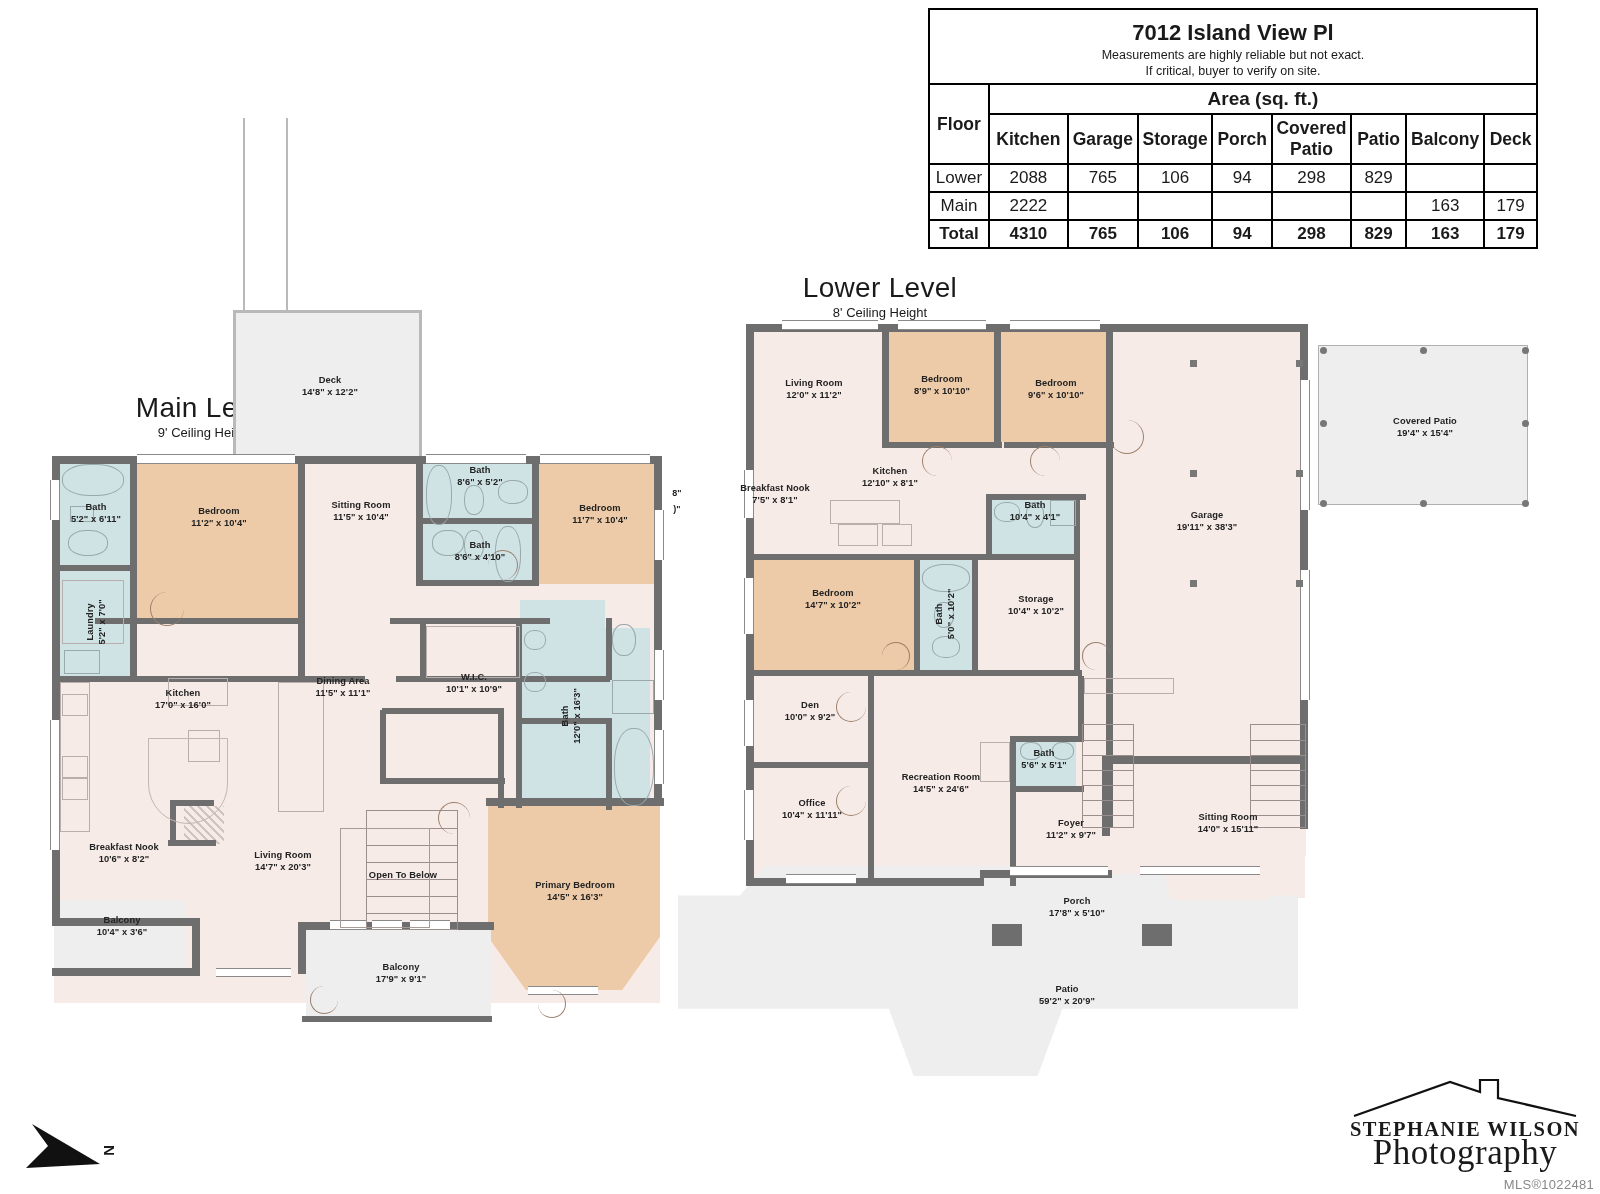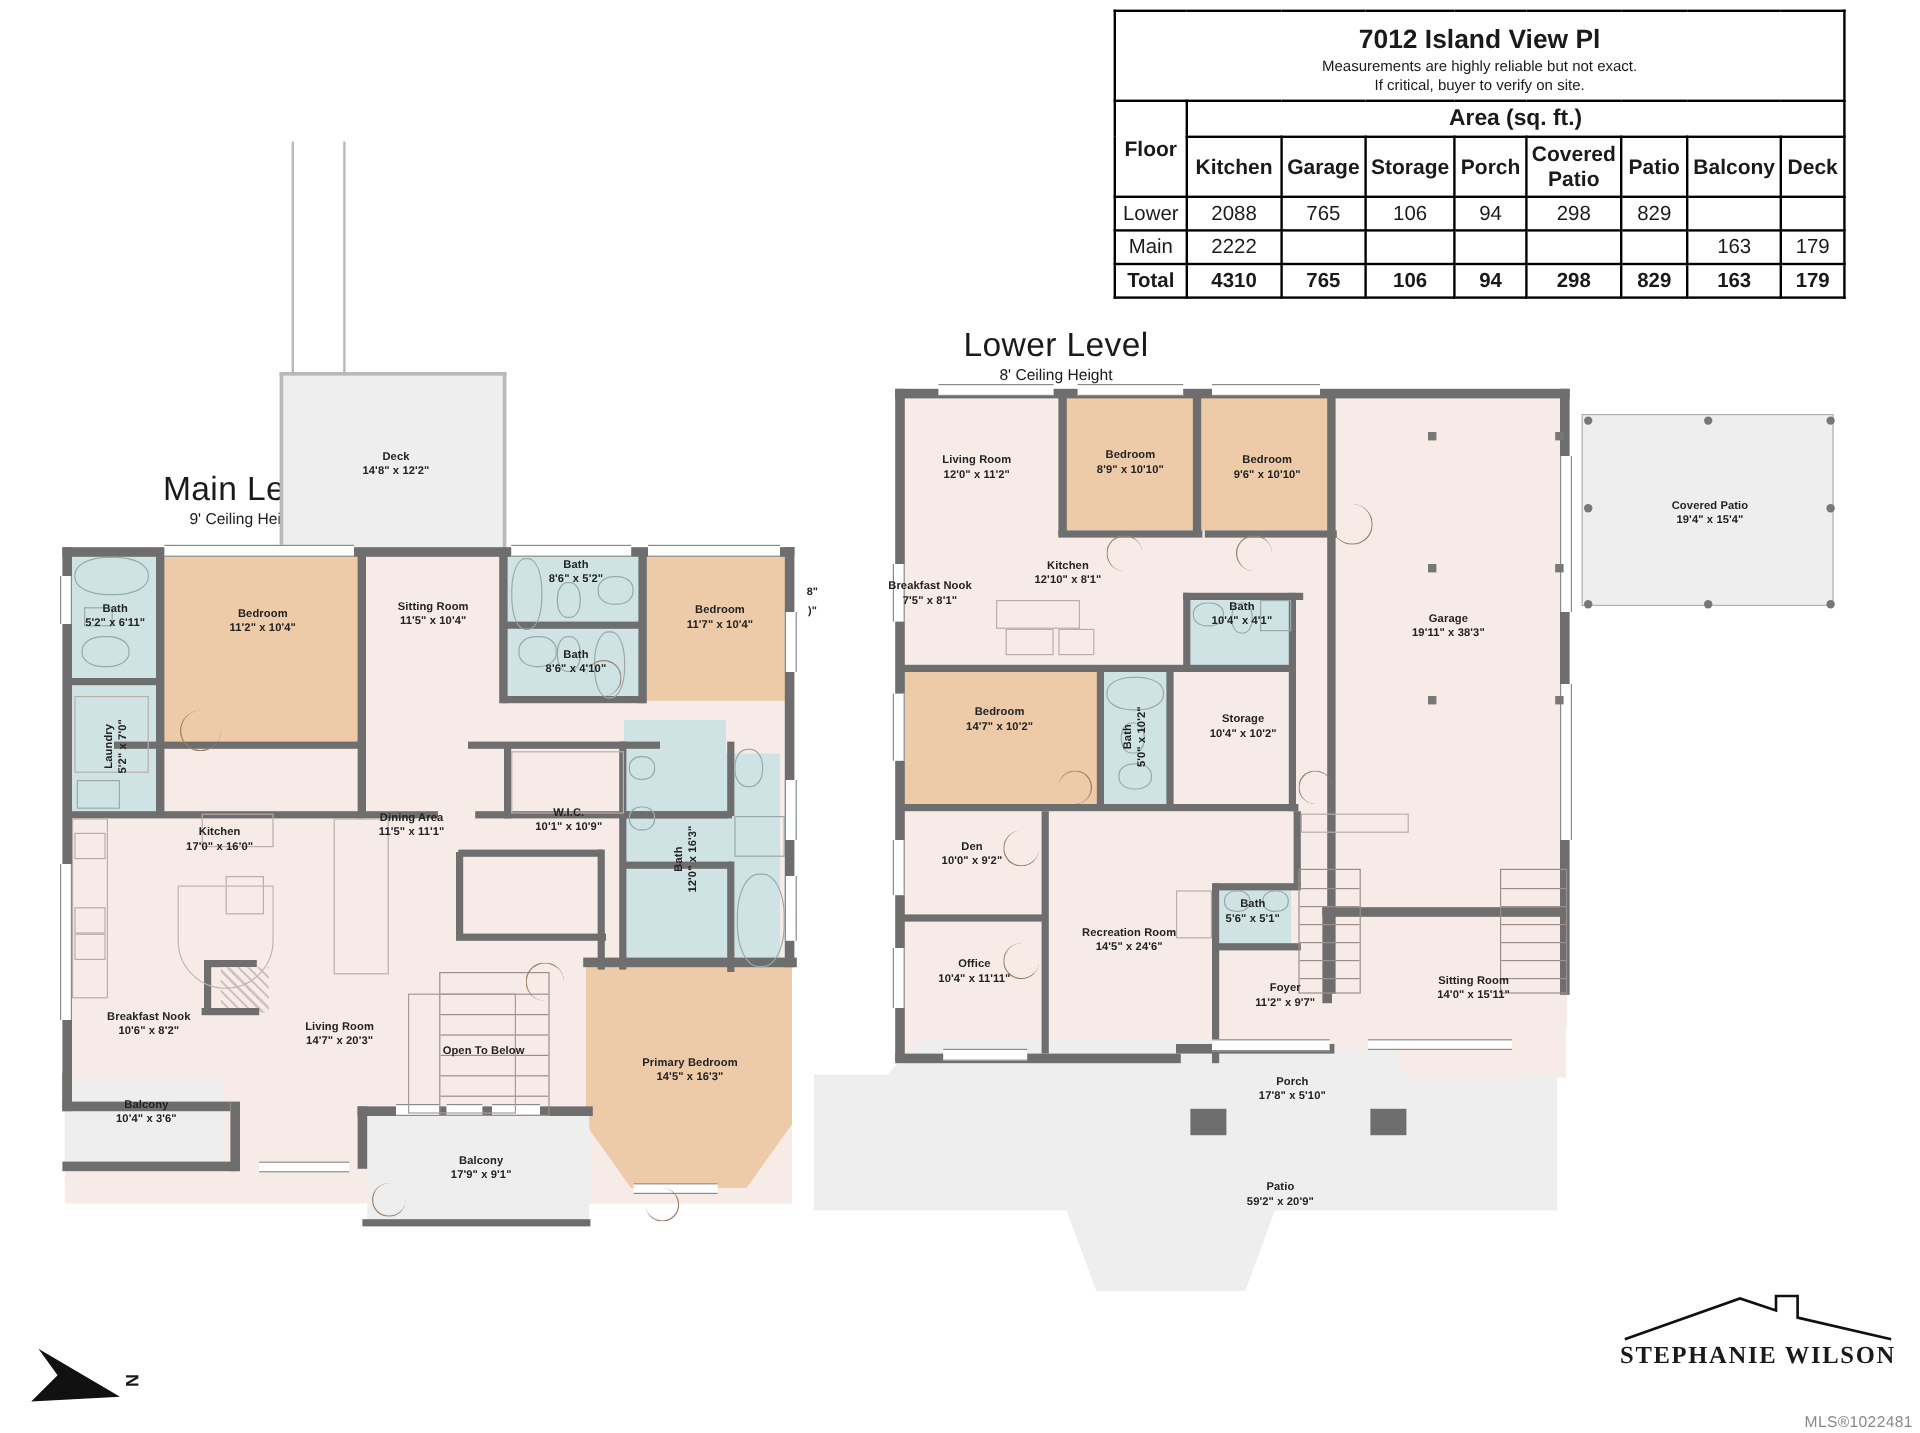--- a/index.html
+++ b/index.html
@@ -491,15 +491,16 @@
     <polygon points="4,56 26,34 10,12 78,52" fill="#111"></polygon>
   </svg>
   <div class="n">N</div>
 </div>
 
 <div id="photog">
   <svg width="230" height="40" viewBox="0 0 230 40">
     <polyline points="4,38 100,4 130,14 130,2 148,2 148,20 226,38" fill="none" stroke="#111" stroke-width="2.2"></polyline>
   </svg>
   <div class="name">STEPHANIE WILSON</div>
+  <div class="sub">Photography</div>
 </div>
 
 <div id="mls">MLS®1022481</div>
 
 </body></html>

